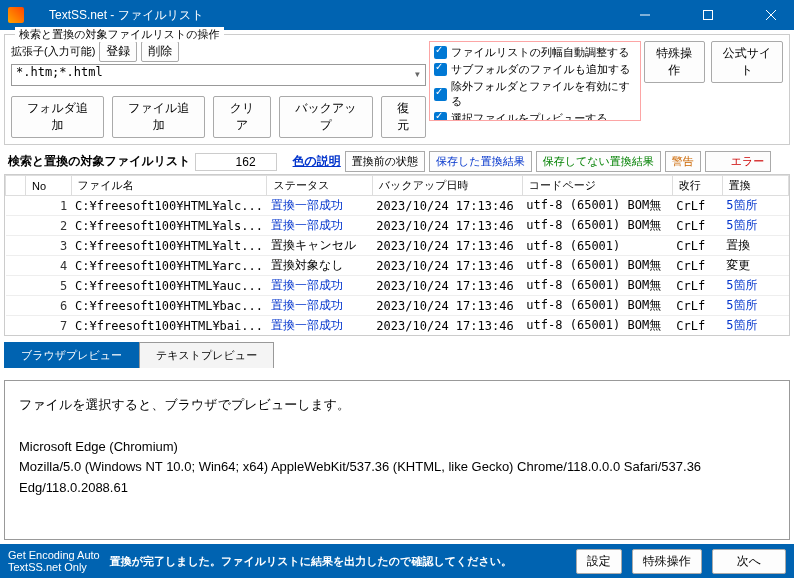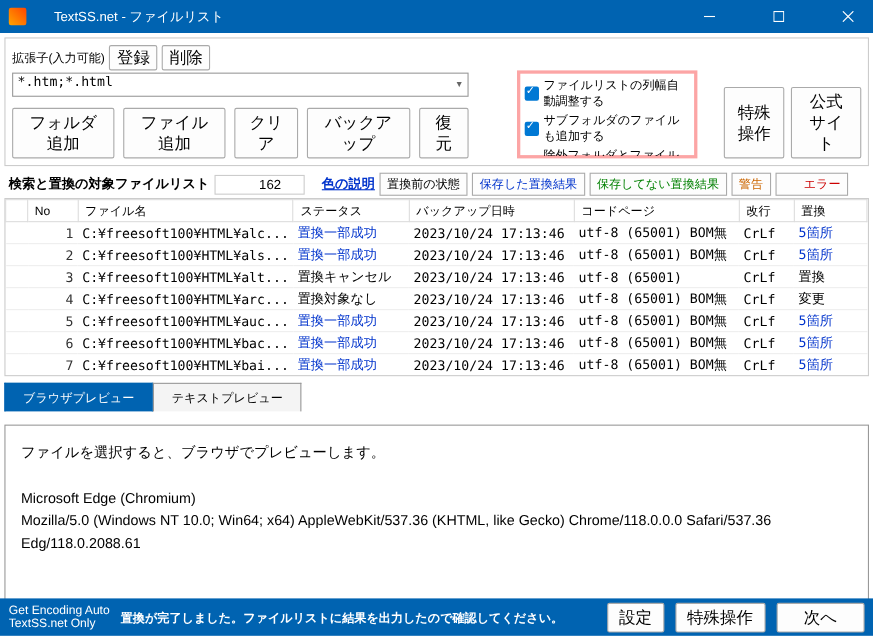--- a/index.html
+++ b/index.html
@@ -4,29 +4,29 @@
 <style>
 * { box-sizing: border-box; margin: 0; padding: 0; font-family: "Yu Gothic UI", "Meiryo", sans-serif; }
 body { width: 794px; height: 578px; background: #fff; overflow: hidden; font-size: 12px; }
 .titlebar { height: 30px; background: #0063b1; color: #fff; display: flex; align-items: center; gap: 17px; }
 .titlebar .icon { width: 16px; height: 16px; margin: 0 8px; background: linear-gradient(45deg,#ffa500,#ff4500); border-radius: 2px; }
 .titlebar .title { flex: 1; font-size: 12px; }
 .winbtn { width: 46px; height: 30px; display: flex; align-items: center; justify-content: center; color: #fff; }
 .winbtn svg { width: 10px; height: 10px; }
 .panel { border: 1px solid #ccc; margin: 4px; padding: 6px; position: relative; }
 .panel-title { position: absolute; top: -8px; left: 10px; background: #fff; font-size: 11px; padding: 0 4px; }
-.toprow { display: flex; gap: 24px; align-items: flex-end; }
+.toprow { display: flex; gap: 3px; align-items: flex-start; }
 .left-col { flex: 0 0 415px; }
 .ext-row { display: flex; align-items: center; gap: 4px; font-size: 11px; }
-.btn { border: 1px solid #aaa; background: #fdfdfd; padding: 3px 10px; font-size: 15px; border-radius: 2px; }
+.btn { border: 1px solid #aaa; background: #fdfdfd; padding: 3px 10px; font-size: 12px; border-radius: 2px; }
 .btn.sm { padding: 1px 6px; }
 .combo { width: 100%; height: 22px; border: 1px solid #999; padding: 0 16px 0 4px; margin-top: 2px; font-size: 12px; font-family: monospace; position: relative; }
 .combo::after { content: "▾"; position: absolute; right: 4px; top: 2px; color: #666; }
 .btn-row { display: flex; gap: 8px; margin-top: 10px; }
-.checklist { width: 240px; border: 3px solid #fca5a5; height: 80px; overflow: auto; padding: 2px; margin-left: 20px; }
+.checklist { width: 240px; border: 1px solid #fca5a5; height: 80px; overflow: auto; padding: 2px; }
 .checkitem { display: flex; align-items: center; gap: 4px; font-size: 11px; padding: 1px 2px; }
 .cb { width: 13px; height: 13px; background: #0078d4; border-radius: 2px; position: relative; flex-shrink: 0; }
 .cb::after { content: "✓"; color: #fff; font-size: 10px; position: absolute; left: 1px; top: -2px; }
 .right-btns { display: flex; flex-direction: row; gap: 6px; }
 .midbar { display: flex; align-items: center; padding: 2px 8px; gap: 4px; font-size: 12px; }
 .midbar .label-bold { font-weight: bold; }
 .count-box { border: 1px solid #ccc; padding: 1px 20px 1px 40px; text-align: right; }
 .link { color: #0033cc; text-decoration: underline; cursor: pointer; }
 .filter-btn { border: 1px solid #aaa; padding: 2px 6px; font-size: 11px; background: #fdfdfd; }
 .filter-blue { color: #0033cc; }
@@ -68,20 +68,21 @@
     </div>
   <div class="winbtn">
       <svg viewBox="0 0 10 10">
         <line x1="0" y1="0" x2="10" y2="10" stroke="#fff"></line>
         <line x1="10" y1="0" x2="0" y2="10" stroke="#fff"></line>
       </svg>
     </div>
 </div>
 
 <div class="panel">
+  <span class="panel-title">検索と置換の対象ファイルリストの操作</span>
   <div class="toprow">
     <div class="left-col">
       <div class="ext-row">
         <span>拡張子(入力可能)</span>
         <button class="btn sm">登録</button>
         <button class="btn sm">削除</button>
       </div>
       <div class="combo mono">*.htm;*.html</div>
       <div class="btn-row">
         <button class="btn">フォルダ追加</button>
@@ -99,20 +100,24 @@
         <div class="checkitem">
           <span class="cb"></span>
           <span>サブフォルダのファイルも追加する</span>
         </div>
         <div class="checkitem">
           <span class="cb"></span>
           <span>除外フォルダとファイルを有効にする</span>
         </div>
         <div class="checkitem">
           <span class="cb"></span>
+          <span>選択ファイルをプレビューする</span>
+        </div>
+        <div class="checkitem">
+          <span class="cb"></span>
           <span>テキストプレビューで横スクロールする</span>
         </div>
       </div>
     <div class="right-btns">
       <button class="btn">特殊操作</button>
       <button class="btn">公式サイト</button>
     </div>
   </div>
 </div>
 

